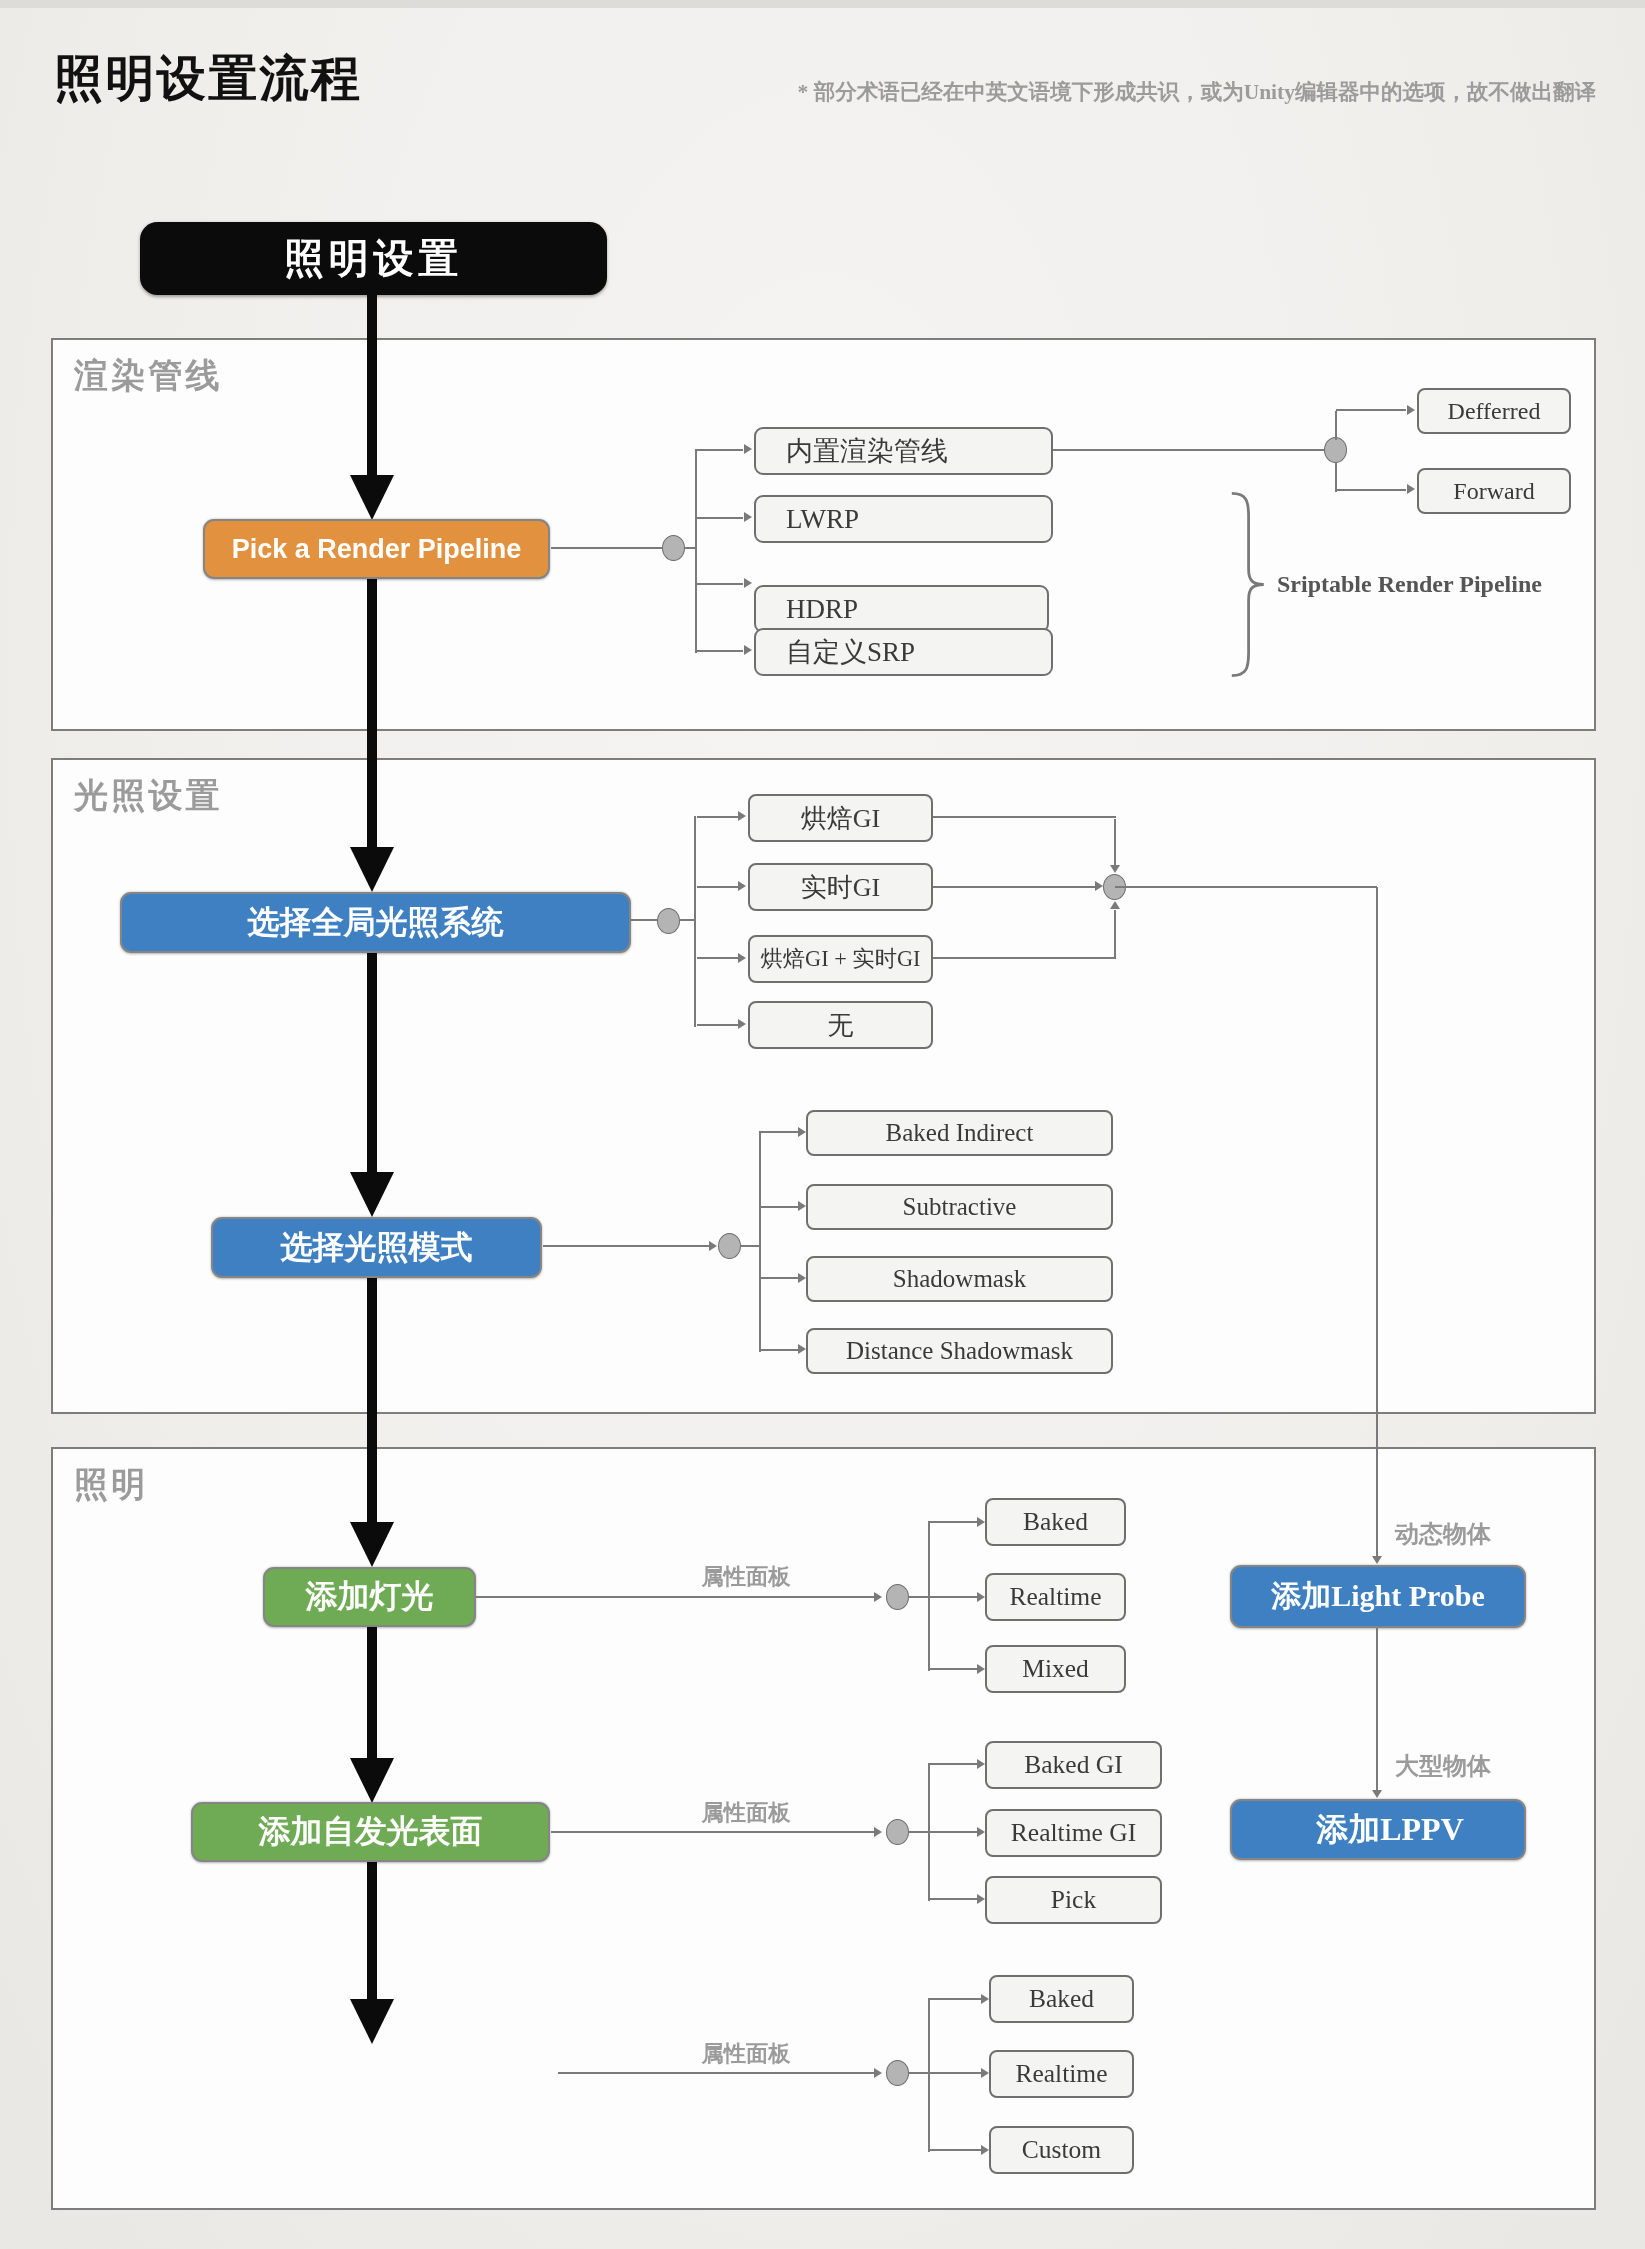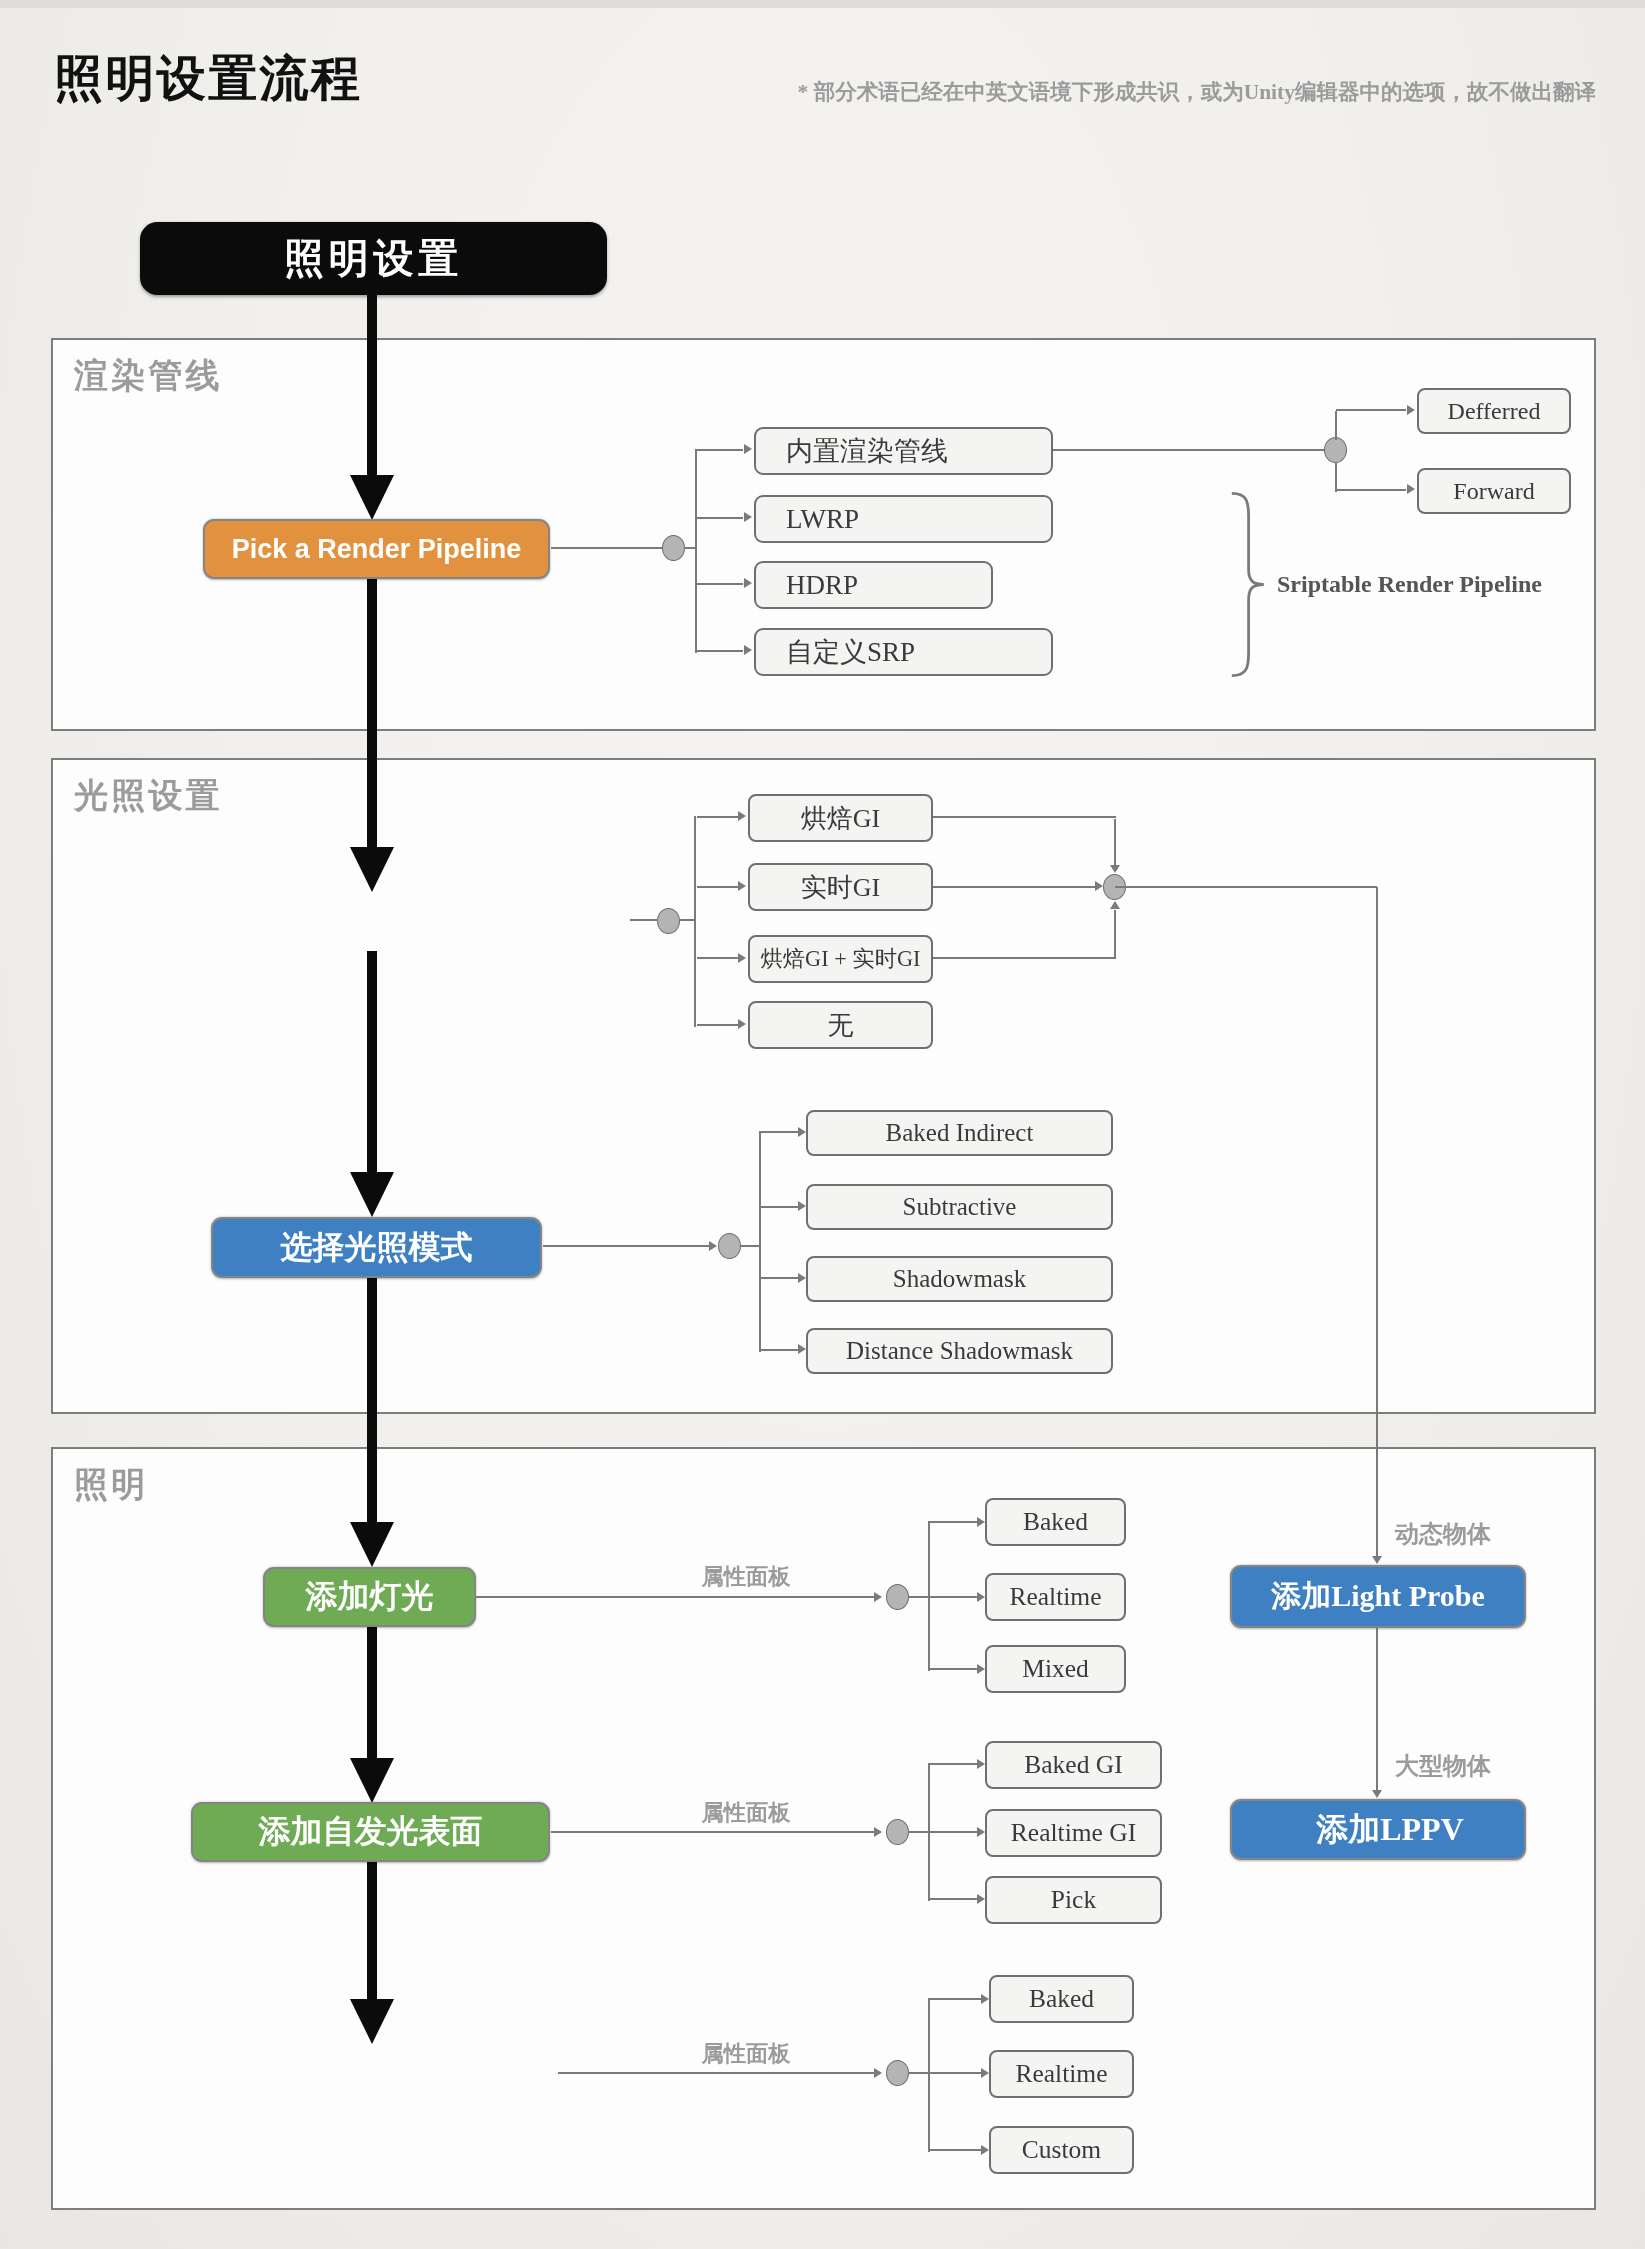--- a/index.html
+++ b/index.html
@@ -91,21 +91,21 @@
   <div class="ar" style="left:744px;top:570px;"></div>
   <div class="gline" style="left:697px;top:642px;width:46px;height:2.4px;"></div>
   <div class="ar" style="left:744px;top:637px;"></div>
 
   <div class="opt left" style="left:754px;top:419px;width:299px;height:48px;font-size:27px;">
     <span>内置渲染管线</span>
   </div>
   <div class="opt left" style="left:754px;top:487px;width:299px;height:48px;font-size:27px;">
     <span>LWRP</span>
   </div>
-  <div class="opt left" style="left:754px;top:553px;width:239px;height:48px;font-size:27px;">
+  <div class="opt left" style="left:754px;top:577px;width:295px;height:48px;font-size:27px;">
     <span>HDRP</span>
   </div>
   <div class="opt left" style="left:754px;top:620px;width:299px;height:48px;font-size:27px;">
     <span>自定义SRP</span>
   </div>
 
   <div class="gline" style="left:1053px;top:441px;width:271px;height:2.4px;"></div>
   <div class="dot" style="left:1324px;top:429px;"></div>
   <div class="gline" style="left:1335px;top:403px;width:2.4px;height:29px;"></div>
   <div class="gline" style="left:1336px;top:401px;width:70px;height:2.4px;"></div>
@@ -119,20 +119,23 @@
   </div>
   <div class="opt" style="left:1417px;top:460px;width:154px;height:46px;font-size:24px;">
     <span>Forward</span>
   </div>
 
   <svg style="position:absolute;left:1227px;top:483px;" width="48" height="187" viewBox="0 0 60 234">
     <path d="M6,3 C24,3 27,12 27,32 L27,98 C27,113 33,117 46,117 C33,117 27,121 27,136 L27,202 C27,222 24,231 6,231" fill="none" stroke="#7a7a7a" stroke-width="3.5"></path>
   </svg>
   <div class="brace-label" style="left:1277px;top:563px;">Sriptable Render Pipeline</div>
 
+  <div class="node blue" style="left:120px;top:884px;width:511px;height:61px;">
+    <span>选择全局光照系统</span>
+  </div>
   <div class="gline" style="left:630px;top:911px;width:27px;height:2.4px;"></div>
   <div class="dot" style="left:657px;top:900px;"></div>
   <div class="gline" style="left:680px;top:911px;width:14.4px;height:2.4px;"></div>
   <div class="gline" style="left:694px;top:808px;width:2.4px;height:211px;"></div>
   <div class="gline" style="left:697px;top:808px;width:43px;height:2.4px;"></div>
   <div class="ar" style="left:738px;top:803px;"></div>
   <div class="gline" style="left:697px;top:878px;width:43px;height:2.4px;"></div>
   <div class="ar" style="left:738px;top:873px;"></div>
   <div class="gline" style="left:697px;top:949px;width:43px;height:2.4px;"></div>
   <div class="ar" style="left:738px;top:945px;"></div>

